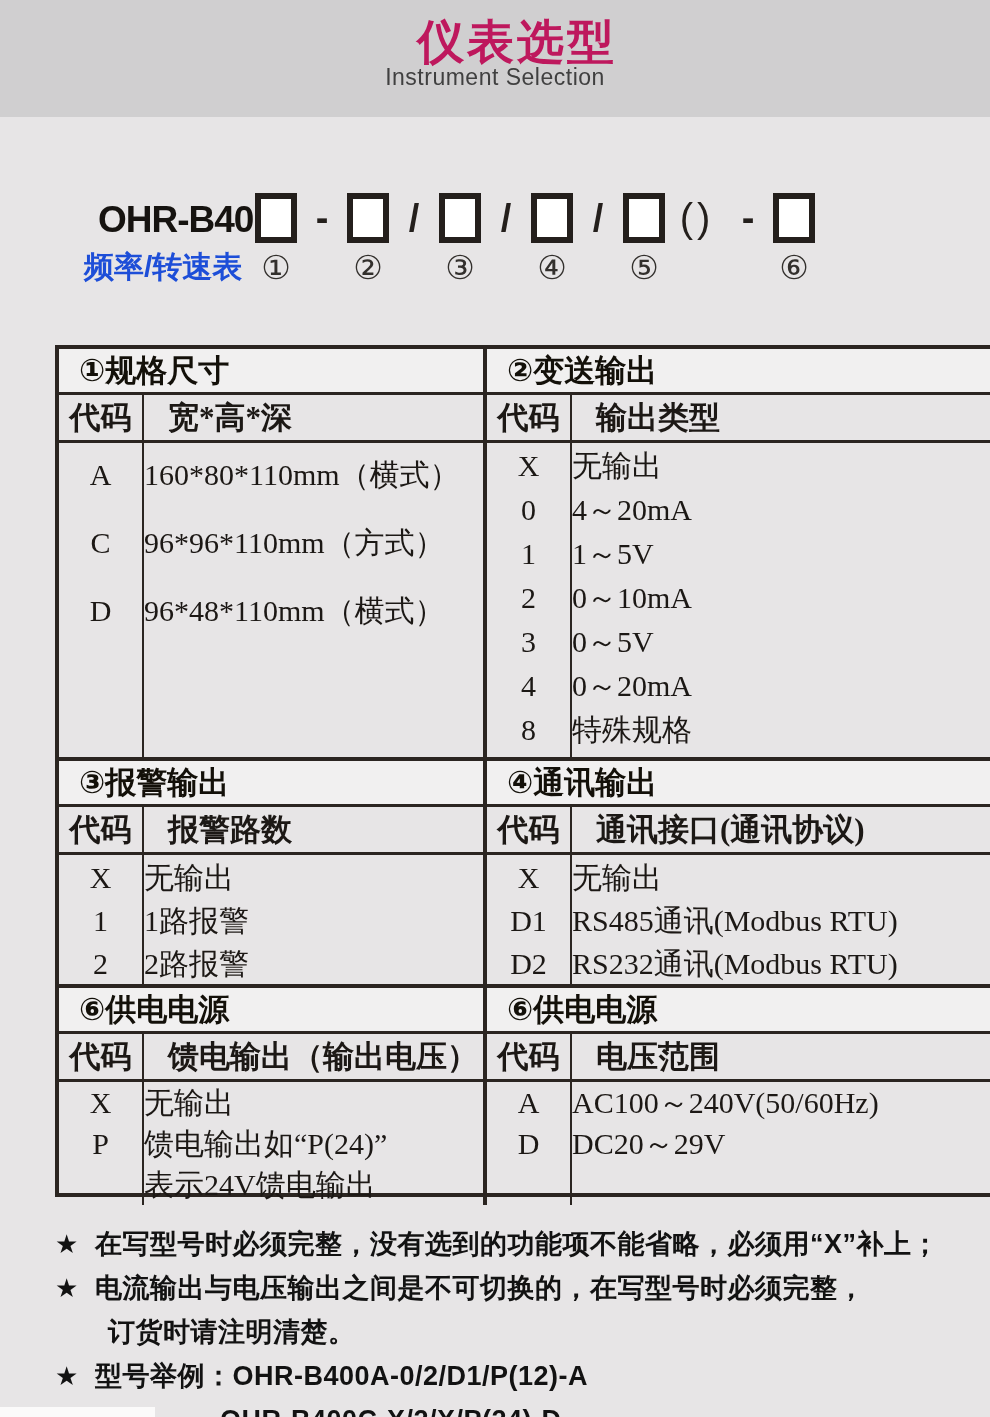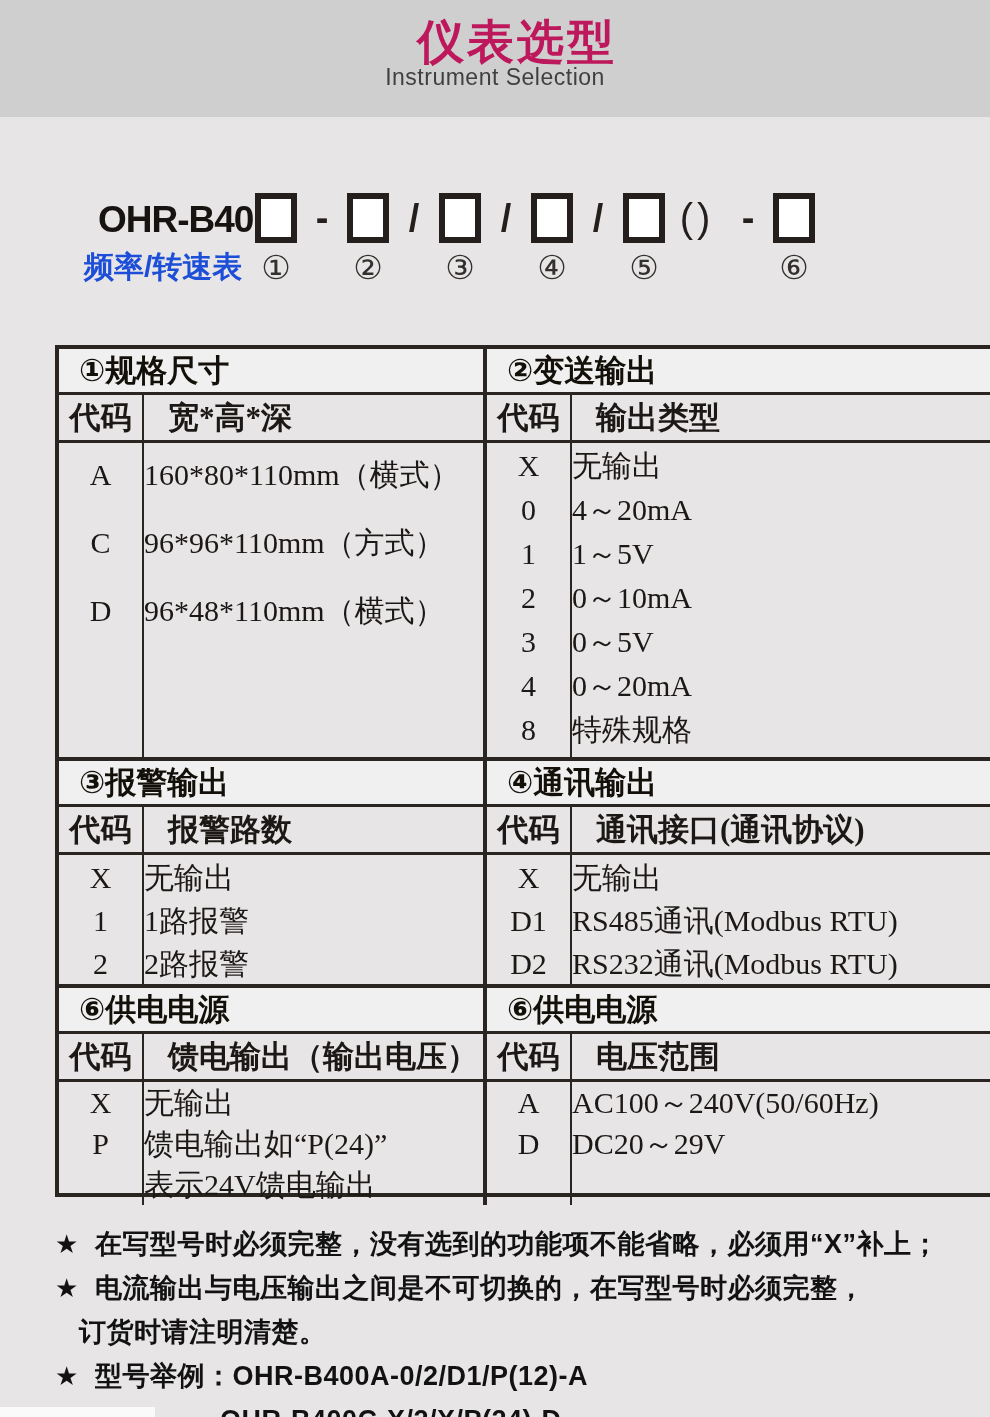--- a/index.html
+++ b/index.html
@@ -94,21 +94,21 @@
   .sec[data-sec="5"] .cline,.sec[data-sec="5"] .vline{height:41px;line-height:42px;}
   
   .notes{
     position:absolute;left:55px;top:1228px;width:900px;
     font-family:"Liberation Sans","DejaVu Sans",sans-serif;
     font-weight:bold;color:#121212;
   }
   .note-line{display:flex;align-items:flex-start;margin-bottom:12px;}
   .note-line .star{width:40px;font-size:26px;line-height:32px;}
   .note-line .ntext{font-size:27px;line-height:32px;letter-spacing:0.5px;white-space:nowrap;}
-  .note-line.cont{margin-left:24px;}
+  .note-line.cont{margin-left:53px;}
   .note-line.cont .ntext{}
   .note-example .note-line.cont{margin-left:165px;}
   
   .corner-mark{
     position:absolute;left:0;top:1407px;width:155px;height:10px;background:#fbfafa;
   }
 </style>
 </head>
 <body>
 

